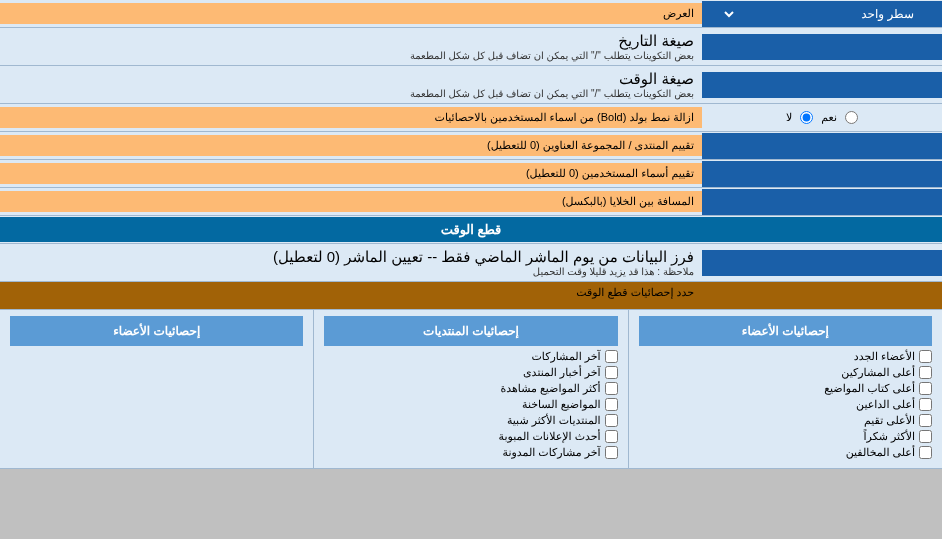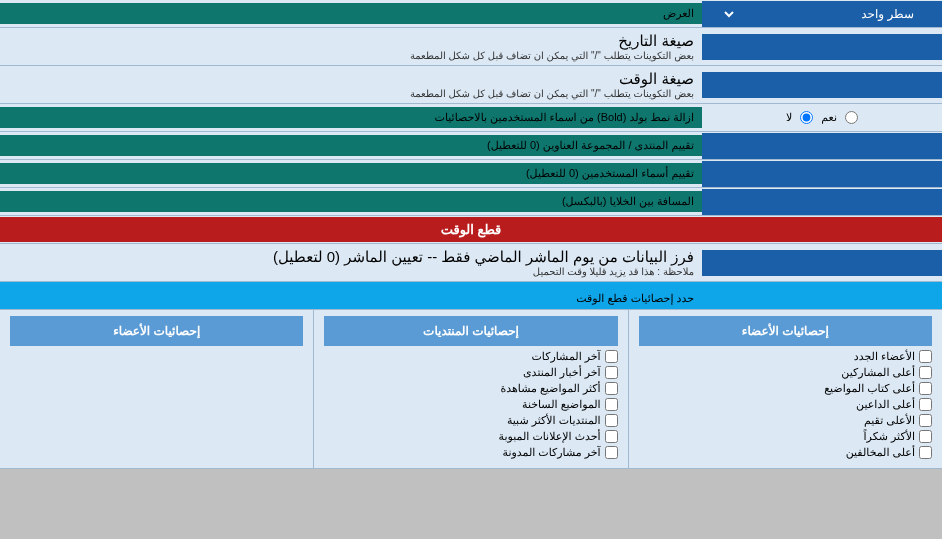--- a/index.html
+++ b/index.html
@@ -18,21 +18,21 @@
       align-items: center;
       border-bottom: 1px solid #a0b8d0;
       min-height: 28px;
     }
     .row-label {
       flex: 1;
       padding: 4px 8px;
       color: #000;
       font-size: 11px;
       text-align: right;
-      background: #0f766e;
+      background: #fdba74;
     }
     .row-input {
       width: 240px;
       background: #1a5fa8;
       display: flex;
       align-items: center;
       justify-content: center;
       padding: 2px 4px;
       min-height: 26px;
     }
@@ -59,21 +59,21 @@
       display: flex;
       align-items: center;
       gap: 8px;
       padding: 0 8px;
     }
     .radio-label {
       color: #000;
       font-size: 11px;
     }
     .section-title-row {
-      background: #b91c1c;
+      background: #0369a1;
       color: #fff;
       font-weight: bold;
       font-size: 13px;
       text-align: center;
       padding: 5px;
       width: 100%;
     }
     .checkboxes-section {
       display: flex;
       background: #dce9f5;
@@ -117,23 +117,23 @@
     }
     .right-label-section .main-label {
       font-size: 15px;
       color: #000;
     }
     .right-label-section .sub-label {
       font-size: 10px;
       color: #333;
     }
     .limit-row {
-      background: #0ea5e9;
-      display: flex;
-      align-items: flex-end;
+      background: #a16207;
+      display: flex;
+      align-items: flex-start;
       min-height: 28px;
       border-bottom: 1px solid #a0b8d0;
     }
     .limit-label {
       flex: 1;
       padding: 4px 8px;
       font-size: 11px;
       text-align: right;
     }
   </style>

